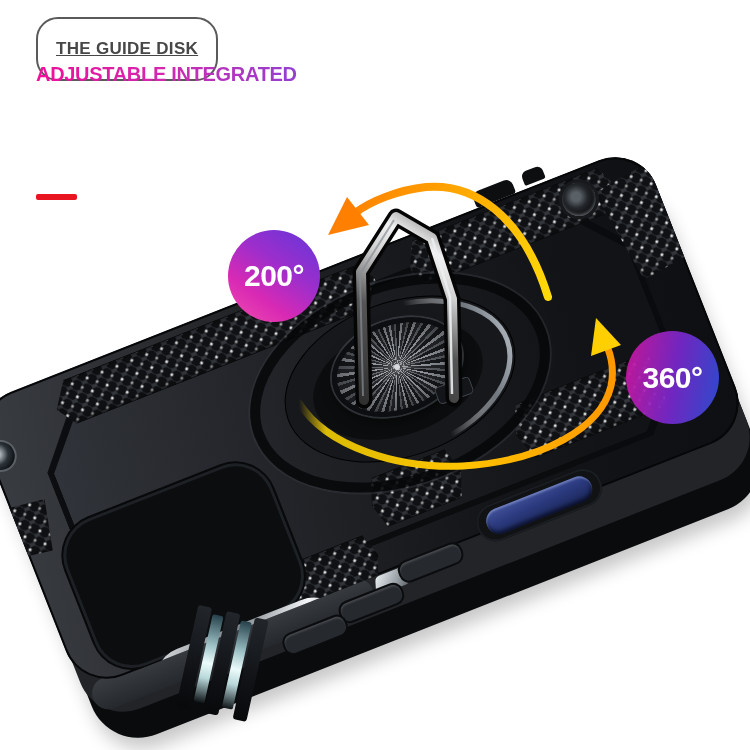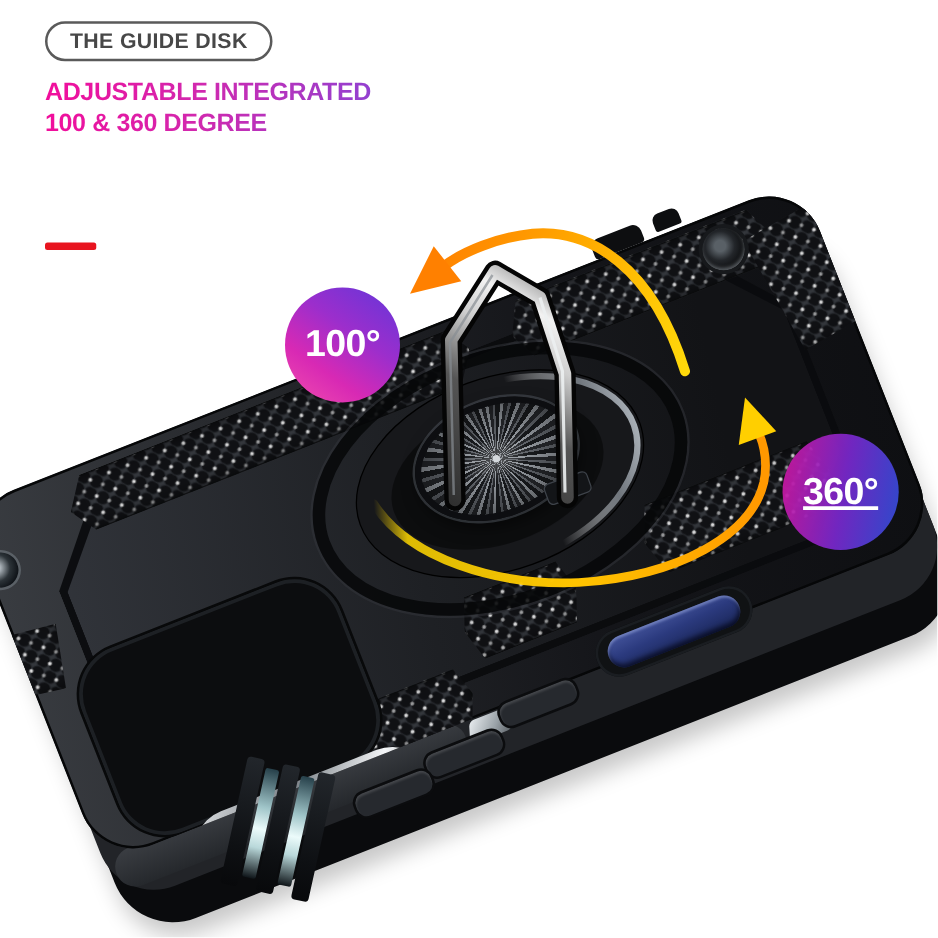--- a/index.html
+++ b/index.html
@@ -1,22 +1,22 @@
 <!DOCTYPE html>
 <html><head>
 <meta charset="utf-8">
 <style>
   html,body{margin:0;padding:0;background:#fff;}
   .stage{position:relative;width:750px;height:750px;background:#ffffff;overflow:hidden;
          font-family:"Liberation Sans",sans-serif;}
 
   
-  .pill{position:absolute;left:36px;top:17px;padding:4px 18px;border:2.5px solid #5a5a5a;
+  .pill{position:absolute;left:36px;top:17px;padding:20px 18px;border:2.5px solid #5a5a5a;
         border-radius:22px;font-size:17px;font-weight:700;color:#474747;letter-spacing:.3px;
-        background:#fff;}
+        background:#fff;text-decoration:underline;}
   .headline{position:absolute;left:36px;top:62px;width:432px;margin:0;
         font-size:20px;line-height:1.24;font-weight:800;letter-spacing:-.3px;
         background:linear-gradient(93deg,#f20d9b 0%,#d228ae 28%,#8f42d2 62%,#2b57c9 100%);
         -webkit-background-clip:text;background-clip:text;color:transparent;}
   .dash{position:absolute;left:36px;top:194px;width:41px;height:6px;background:#e8141f;border-radius:2px;}
 
   
   .case{position:absolute;left:-30px;top:408px;width:720px;height:305px;
         transform:rotate(-21.5deg);transform-origin:0 0;}
   .case *{position:absolute;}
@@ -93,22 +93,22 @@
   .sunburst::after{content:"";position:absolute;left:0;top:0;width:100%;height:100%;border-radius:50%;
         background:radial-gradient(ellipse at 50% 50%,rgba(255,255,255,.20) 0 6%,rgba(255,255,255,0) 30%,rgba(0,0,0,.38) 80%);}
   .sunburst::before{content:"";position:absolute;left:calc(50% - 3px);top:calc(50% - 3px);width:6px;height:6px;
         border-radius:50%;background:#d5d9dd;z-index:1;}
 
   
   .badge{display:flex;align-items:center;justify-content:center;border-radius:50%;
         color:#fff;font-weight:800;font-size:30px;letter-spacing:-.5px;}
   .badge100{position:absolute;left:228px;top:230px;width:92px;height:92px;
         background:linear-gradient(215deg,#6a35d8 5%,#9c2ecc 40%,#d829b4 70%,#f24fae 100%);}
-  .badge360{position:absolute;left:626px;top:347px;width:93px;height:93px;
-        background:linear-gradient(100deg,rgba(210,22,158,.93) 0%,rgba(120,40,205,.93) 52%,rgba(45,78,214,.95) 100%);text-decoration:underline;}
+  .badge360{position:absolute;left:626px;top:331px;width:93px;height:93px;
+        background:linear-gradient(100deg,rgba(210,22,158,.93) 0%,rgba(120,40,205,.93) 52%,rgba(45,78,214,.95) 100%);}
 </style>
 </head>
 <body>
 
 <div class="stage">
 
   <div class="case">
     <div class="under"></div>
     <div class="wall-step"></div>
     <div class="lip"></div>
@@ -206,27 +206,27 @@
       <path d="M 548 297 C 522 213, 472 183, 426 187 C 398 190, 371 201, 355 213" fill="none" stroke="url(#g1)" stroke-width="8" stroke-linecap="round"></path>
       <polygon points="328,235 347,197 369,225" fill="#ff8000"></polygon>
     </g>
     <g>
       <path d="M 299 403 C 327 447, 398 469, 463 466 C 543 461, 601 428, 611 386 C 615 367, 610 350, 603 339" fill="none" stroke="url(#g2)" stroke-width="7" stroke-linecap="round"></path>
       <polygon points="596,318 621,345 591,356" fill="#ffcf00"></polygon>
     </g>
   </svg>
 
   <div class="badge badge100">
-    <span>100°</span>
+    <span>200°</span>
   </div>
   <div class="badge badge360">
     <span>360°</span>
   </div>
 
   <div class="pill">
     <span>THE GUIDE DISK</span>
   </div>
   <h1 class="headline"><span>ADJUSTABLE INTEGRATED</span><br>
-    <span>100 &amp; 360 DEGREE</span><br>
+    <br>
     </h1>
   <div class="dash"></div>
 
 </div>
 
 </body></html>

